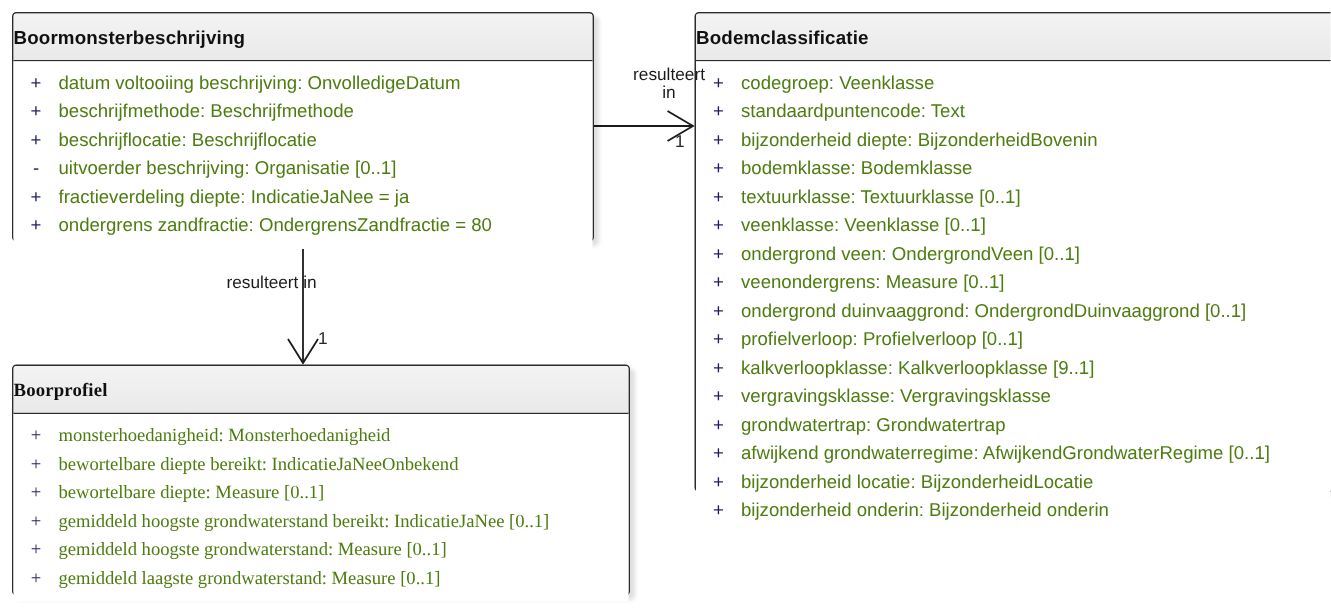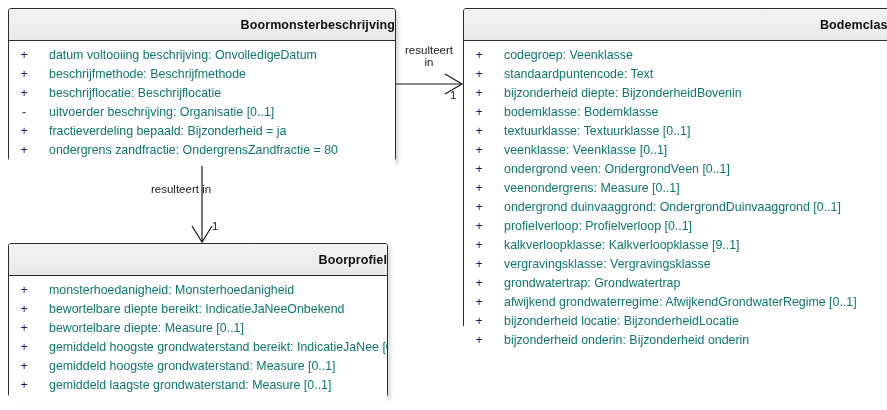--- a/index.html
+++ b/index.html
@@ -26,21 +26,21 @@
     background: #ffffff;
     border: 1px solid #2b2b2b;
     border-radius: 3px;
     box-shadow: 3px 3px 3px rgba(0,0,0,0.13);
     z-index: 5;
   }
   .uml-header {
     box-sizing: border-box;
     height: 32px;
     line-height: 32px;
-    text-align: right;
+    text-align: left;
     font-size: 12.5px;
     font-weight: bold;
     color: #101010;
     background: linear-gradient(to bottom, #f3f3f3 0%, #eeeeee 55%, #e9e9e9 100%);
     border-bottom: 1px solid #2b2b2b;
     border-radius: 2px 2px 0 0;
     letter-spacing: 0.1px;
     overflow: hidden;
     white-space: nowrap;
   }
@@ -62,23 +62,22 @@
   .attr-vis {
     width: 30px;
     flex: 0 0 30px;
     text-align: center;
     color: #1c1c63;
     font-size: 12.4px;
     font-weight: normal;
   }
   .attr-text {
     flex: 1 1 auto;
-    color: #0f766e;
+    color: #4d7c0f;
     overflow: hidden;
-    margin-left: 10px;
   }
 
   
   .connector-layer {
     position: absolute;
     left: 0;
     top: 0;
     width: 887px;
     height: 410px;
     z-index: 2;
@@ -88,20 +87,21 @@
     position: absolute;
     font-size: 11.5px;
     color: #1a1a1a;
     white-space: nowrap;
     z-index: 6;
     background: transparent;
     text-align: center;
   }
   .conn-label.centered {
     text-align: center;
+    margin-left: 17px;
   }
   .mult-label {
     position: absolute;
     font-size: 11.5px;
     color: #262626;
     z-index: 6;
   }
 </style>
 </head>
 <body>
@@ -145,21 +145,21 @@
           <div class="attr-row">
             <span class="attr-vis">+</span>
             <span class="attr-text">beschrijflocatie: Beschrijflocatie</span>
           </div>
           <div class="attr-row">
             <span class="attr-vis">-</span>
             <span class="attr-text">uitvoerder beschrijving: Organisatie [0..1]</span>
           </div>
           <div class="attr-row">
             <span class="attr-vis">+</span>
-            <span class="attr-text">fractieverdeling bepaald: Bijzonderheid = ja</span>
+            <span class="attr-text">fractieverdeling diepte: IndicatieJaNee = ja</span>
           </div>
           <div class="attr-row">
             <span class="attr-vis">+</span>
             <span class="attr-text">ondergrens zandfractie: OndergrensZandfractie = 80</span>
           </div>
         </div>
       </div>
       <div class="uml-class" style="left: 463px; top: 8px; width: 473px; height: 320px;">
         <div class="uml-header">Bodemclassificatie</div>
         <div class="uml-attrs">
@@ -222,21 +222,21 @@
           <div class="attr-row">
             <span class="attr-vis">+</span>
             <span class="attr-text">bijzonderheid locatie: BijzonderheidLocatie</span>
           </div>
           <div class="attr-row">
             <span class="attr-vis">+</span>
             <span class="attr-text">bijzonderheid onderin: Bijzonderheid onderin</span>
           </div>
         </div>
       </div>
-      <div class="uml-class" style="left: 8px; top: 243px; width: 380px; height: 154px;">
+      <div class="uml-class" style="left: 8px; top: 243px; width: 412px; height: 154px; font-family: Liberation Serif, serif;">
         <div class="uml-header">Boorprofiel</div>
         <div class="uml-attrs">
           <div class="attr-row">
             <span class="attr-vis">+</span>
             <span class="attr-text">monsterhoedanigheid: Monsterhoedanigheid</span>
           </div>
           <div class="attr-row">
             <span class="attr-vis">+</span>
             <span class="attr-text">bewortelbare diepte bereikt: IndicatieJaNeeOnbekend</span>
           </div>

